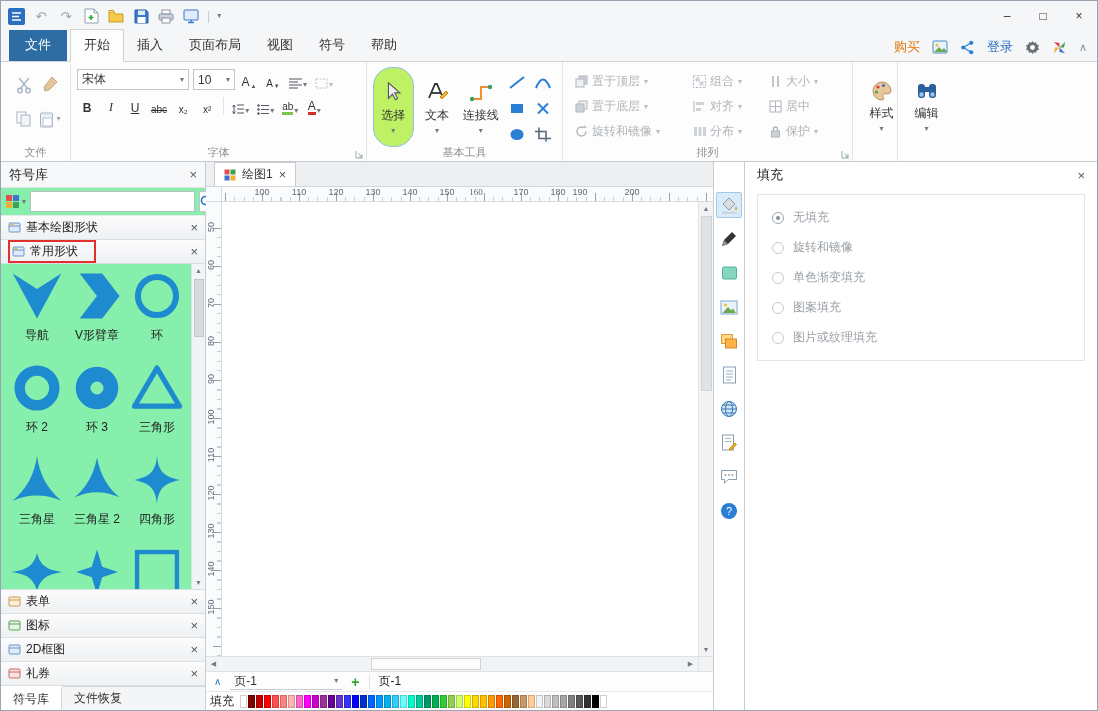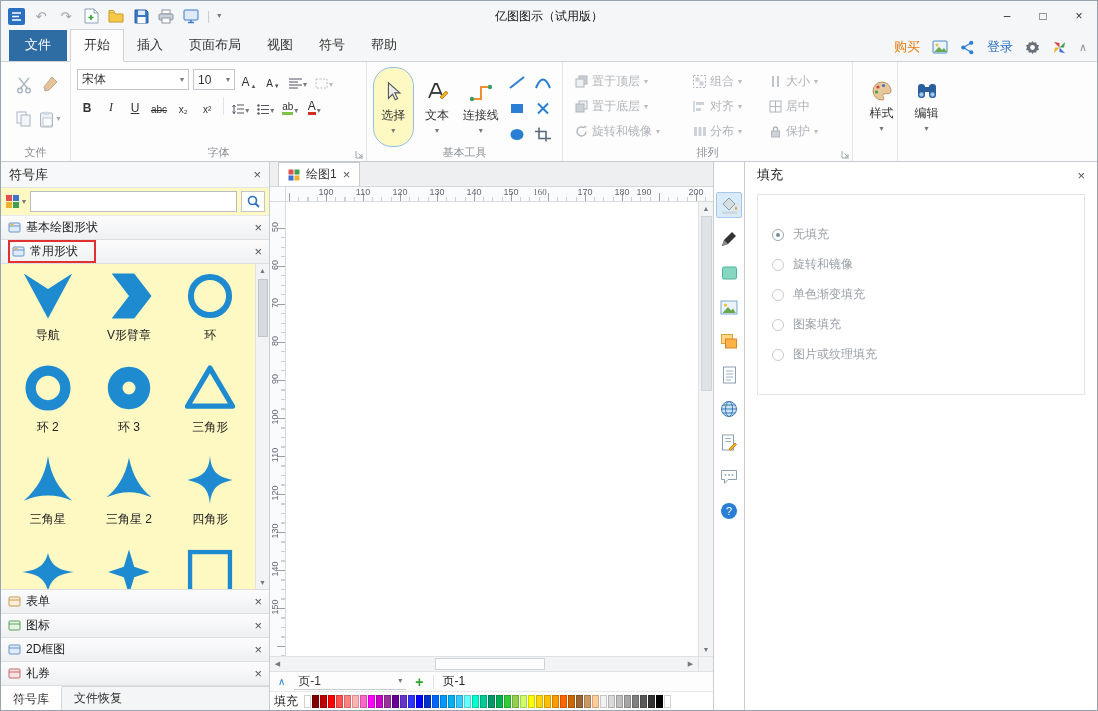--- a/index.html
+++ b/index.html
@@ -42,31 +42,31 @@
   .combo{display:flex;align-items:center;justify-content:space-between;border:1px solid #c2c6ca;background:#fff;height:21px;padding:0 4px;}
   .combo.font-name{width:112px;text-align:center;}
   .combo.font-size{width:42px;}
   .fbtn{min-width:20px;height:20px;display:flex;align-items:flex-end;justify-content:center;padding:1px 2px;gap:1px;font-size:12px;color:#333;}
   .fbtn .mini{font-size:6px;color:#555;}
   .vsep{width:1px;height:18px;background:#e0e3e6;margin:0 2px;}
   .ul-red{border-bottom:3px solid #d03020;line-height:1;}
   .ul-multi{border-bottom:3px solid #7fc24a;line-height:1;}
   .tools{display:flex;gap:3px;padding-top:1px;}
   .bigbtn{width:45px;height:80px;display:flex;flex-direction:column;align-items:center;justify-content:center;gap:3px;border:1px solid transparent;border-radius:2px;}
-  .bigbtn.selected{background:#fef9c3;border-color:#93bde4;border-radius:19px;}
+  .bigbtn.selected{background:#bef264;border-color:#93bde4;border-radius:19px;}
   .blabel{font-size:12px;color:#333;white-space:nowrap;}
   .tgrid{display:grid;grid-template-columns:26px 26px;grid-template-rows:repeat(3,26px);align-items:center;justify-items:center;padding-top:2px;}
   .arrange-grid{display:grid;grid-auto-flow:column;grid-template-rows:repeat(3,25px);grid-template-columns:118px 76px 76px;align-items:center;padding:3px 2px 0 6px;}
   .arr-item{display:flex;align-items:center;gap:4px;color:#b0b4b8;font-size:12px;white-space:nowrap;}
 
   
   .main{flex:1;display:flex;min-height:0;background:#fff;}
 
   
-  .left-panel{width:269px;flex:none;border-right:1px solid #c9ccd1;display:flex;flex-direction:column;background:#fef9c3;}
+  .left-panel{width:205px;flex:none;border-right:1px solid #c9ccd1;display:flex;flex-direction:column;background:#86efac;}
   .panel-header{height:26px;flex:none;display:flex;align-items:center;padding:0 8px;font-size:13px;color:#222;border-bottom:1px solid #e2e4e6;background:#f7f8f9;}
   .close-x{margin-left:auto;color:#555;font-size:13px;line-height:1;}
   .search-row{height:28px;flex:none;display:flex;align-items:center;gap:4px;padding:0 4px;border-bottom:1px solid #e7e9eb;}
   .lib-pick{display:flex;align-items:center;gap:2px;}
   .search-input{flex:1;height:21px;border:1px solid #b9bdc1;padding:0 4px;font-size:12px;outline:none;}
   .search-btn{width:24px;height:21px;display:flex;align-items:center;justify-content:center;border:1px solid #c2c6ca;background:#fff;}
   .sec-header{height:24px;flex:none;display:flex;align-items:center;gap:5px;padding:0 7px;background:linear-gradient(#fcfcfd,#eef0f2);border-bottom:1px solid #dcdfe2;font-size:12px;color:#222;}
   .red-note{display:flex;align-items:center;gap:5px;border:2px solid #e03030;padding:1px 16px 1px 2px;}
   .gallery-wrap{flex:1;position:relative;overflow:hidden;border-bottom:1px solid #dcdfe2;}
   .gallery{display:grid;grid-template-columns:repeat(3,1fr);row-gap:16px;padding:6px 18px 0 6px;}
@@ -117,21 +117,21 @@
   .swatch{width:7px;height:13px;border:1px solid rgba(0,0,0,.18);flex:none;}
 
   
   .tool-strip{width:32px;flex:none;border-left:1px solid #c9ccd1;border-right:1px solid #c9ccd1;background:#fff;display:flex;flex-direction:column;align-items:center;gap:8px;padding-top:30px;}
   .tool-btn{width:26px;height:26px;display:flex;align-items:center;justify-content:center;border:1px solid transparent;border-radius:2px;}
   .tool-btn.selected{background:#d9eaf9;border-color:#a6c8e8;}
 
   
   .fill-panel{width:352px;flex:none;background:#fff;display:flex;flex-direction:column;}
   .fill-header{height:26px;flex:none;display:flex;align-items:center;padding:0 12px;font-size:13px;color:#222;}
-  .fill-box{margin:6px 12px;border:1px solid #e3e5e8;padding:31px 14px;display:flex;flex-direction:column;gap:13px;}
+  .fill-box{margin:6px 12px;border:1px solid #e3e5e8;padding:14px 14px;display:flex;flex-direction:column;gap:13px;}
   .fill-opt{display:flex;align-items:center;gap:9px;font-size:12px;color:#9aa0a6;}
   .radio{width:12px;height:12px;border-radius:50%;border:1px solid #c6cace;background:#fff;position:relative;flex:none;}
   .radio.on{border-color:#9aa6b2;}
   .radio.on::after{content:"";position:absolute;left:3px;top:3px;width:4px;height:4px;border-radius:50%;background:#7d8b99;}
 </style>
 </head>
 <body>
 
 <svg width="0" height="0" style="position:absolute">
   <defs>
@@ -215,21 +215,20 @@
       </span>
       <span class="qat-btn">
         <svg width="16" height="15" viewBox="0 0 16 15">
             <rect x="1" y="1" width="14" height="10" rx="1" fill="#dfeafa" stroke="#3a78c8"></rect>
             <path d="M8 11 v2 M5 13.5 h6" stroke="#3a78c8" stroke-width="1.4"></path>
           </svg>
       </span>
       <span class="qat-sep">|</span>
       <span class="dd">▾</span>
     </div>
-    <div class="app-title">亿图图示（试用版）</div>
     <div class="win-controls">
       <span class="win-btn">–</span>
       <span class="win-btn">□</span>
       <span class="win-btn">×</span>
     </div>
   </div>
 
   <div class="tabrow">
     <span class="rtab file">文件</span>
     <span class="rtab active">开始</span>

